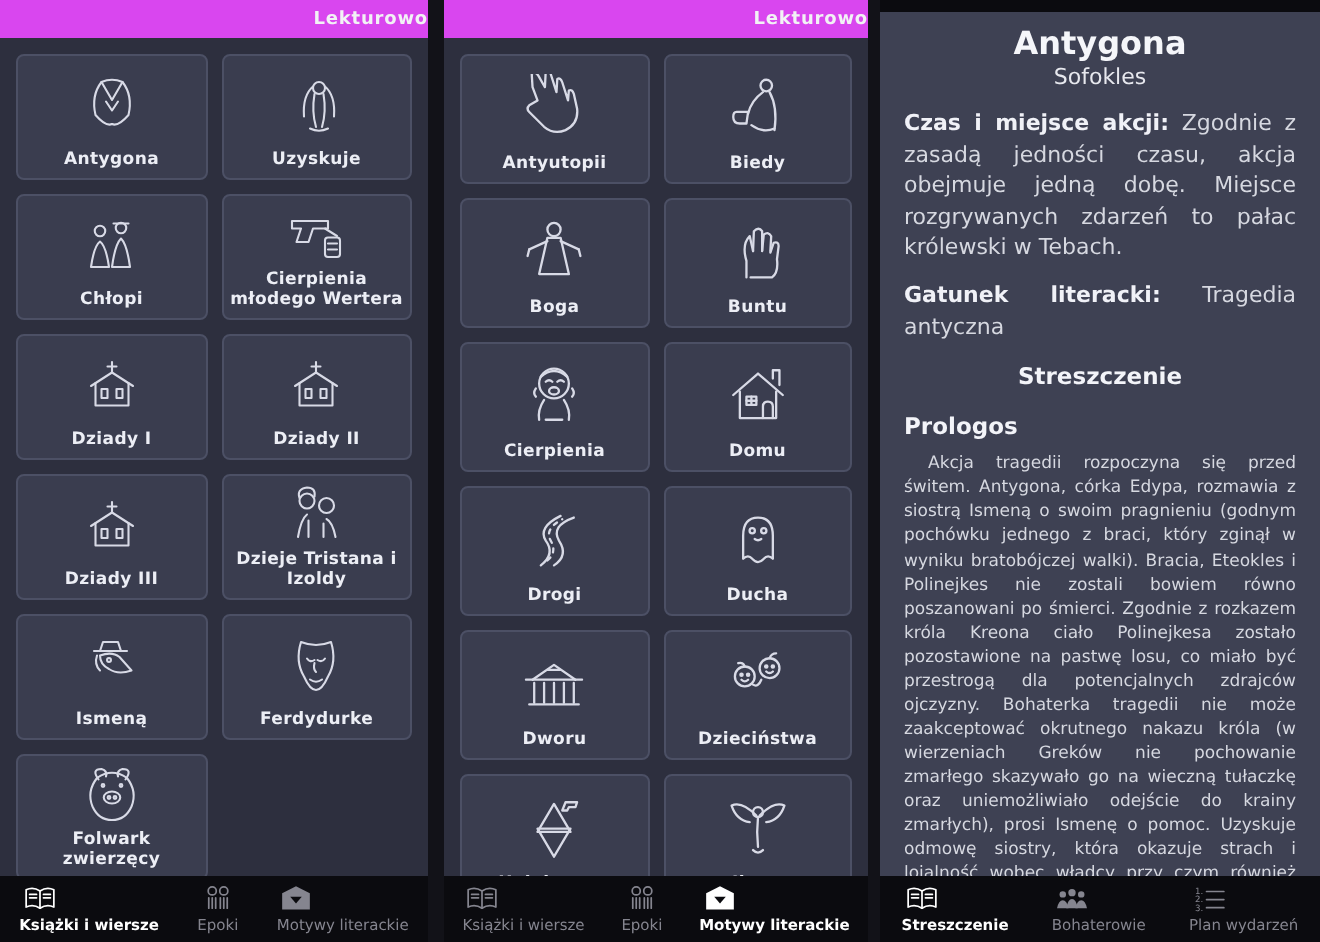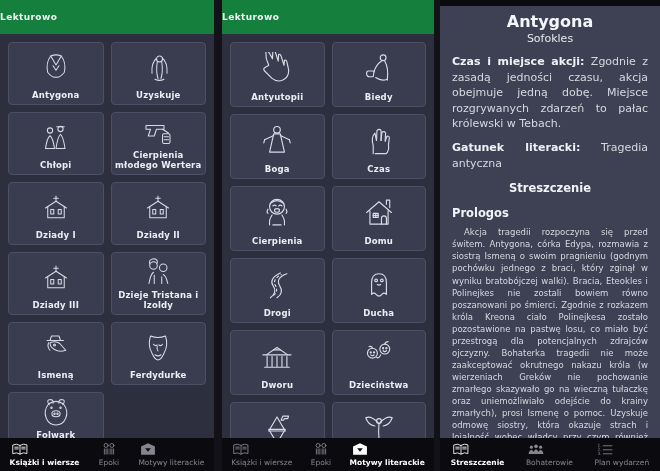--- a/index.html
+++ b/index.html
@@ -5,21 +5,21 @@
   html,body{margin:0;padding:0;}
   body{width:660px;height:471px;background:#000;font-family:"DejaVu Sans","Liberation Sans",sans-serif;overflow:hidden;}
   .screen{width:660px;height:471px;display:flex;overflow:hidden;}
   .phone{position:relative;height:471px;display:flex;flex-direction:column;overflow:hidden;}
   #phone-left{width:214px;background:#2d2f3e;}
   #phone-middle{width:212px;background:#2d2f3e;}
   #phone-right{width:220px;background:#3e4153;}
   .vgap{width:8px;background:#121218;flex:0 0 auto;}
   .vgap2{width:6px;background:#121218;flex:0 0 auto;}
 
-  .appbar{height:34px;background:#15803d;display:flex;align-items:center;justify-content:flex-start;flex:0 0 auto;}
+  .appbar{height:19px;background:#d946ef;display:flex;align-items:center;justify-content:flex-end;flex:0 0 auto;}
   .appbar-title{color:#f2f2f5;font-size:9px;font-weight:bold;letter-spacing:.4px;}
 
   .grid{flex:1;overflow:hidden;padding:8px 8px 0;display:grid;grid-template-columns:1fr 1fr;gap:7px;align-content:start;}
   #left-grid{grid-auto-rows:63px;}
   #middle-grid{grid-auto-rows:65px;}
   .tile{background:#3a3d4f;border:1px solid #4c5065;border-radius:4px;display:flex;flex-direction:column;align-items:center;justify-content:flex-end;padding:3px 2px 4px;overflow:hidden;cursor:pointer;}
   .tile-icon{flex:1;min-height:0;display:flex;align-items:center;justify-content:center;color:#d8dae6;}
   #left-grid .tile-icon svg{width:36px;height:30px;}
   #middle-grid .tile-icon svg{width:40px;height:33px;}
   .tile-label{color:#eceef5;font-size:8.5px;font-weight:bold;text-align:center;line-height:1.18;letter-spacing:.2px;}
@@ -257,21 +257,21 @@
         </div>
         <div class="tile">
           <span class="tile-icon">
             <svg viewBox="0 0 48 40" fill="none" stroke="currentColor" stroke-width="1.4" stroke-linecap="round" stroke-linejoin="round">
               <path d="M17 36 v-10 q-3 -10 2 -15 l2 9"></path>
               <path d="M21 20 l0.5 -12 q3 -3 5 0 v12"></path>
               <path d="M26.5 20 l1 -10 q3 -2 4.5 1 l-0.5 9"></path>
               <path d="M31.5 21 l2 -6 q3 -1 3 2 l-1 8 q1 8 -3 11 h-13"></path>
             </svg>
           </span>
-          <div class="tile-label">Czas</div>
+          <div class="tile-label">Buntu</div>
         </div>
         <div class="tile">
           <span class="tile-icon">
             <svg viewBox="0 0 48 40" fill="none" stroke="currentColor" stroke-width="1.4" stroke-linecap="round" stroke-linejoin="round">
               <circle cx="24" cy="13" r="9"></circle>
               <path d="M16 9 q8 -7 16 0"></path>
               <path d="M19 12 q2 -2 4 0 M26 12 q2 -2 4 0"></path>
               <ellipse cx="24" cy="17.5" rx="3" ry="2.2"></ellipse>
               <path d="M13 16 q-2 3 0 5 M35 16 q2 3 0 5"></path>
               <path d="M18 23 q-4 6 -3 12 M30 23 q4 6 3 12"></path>

